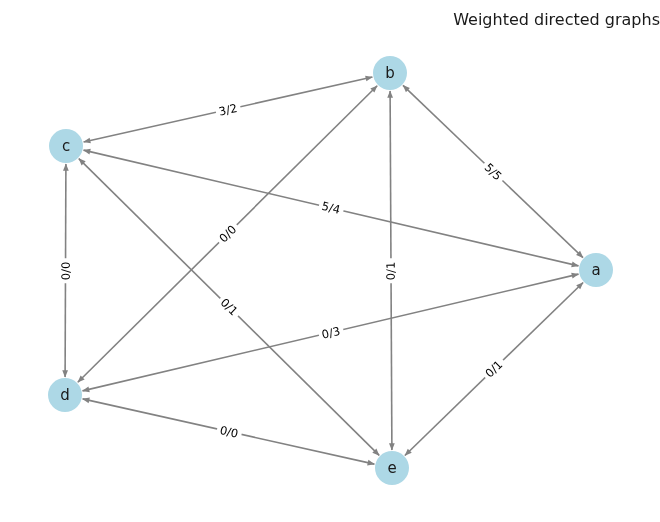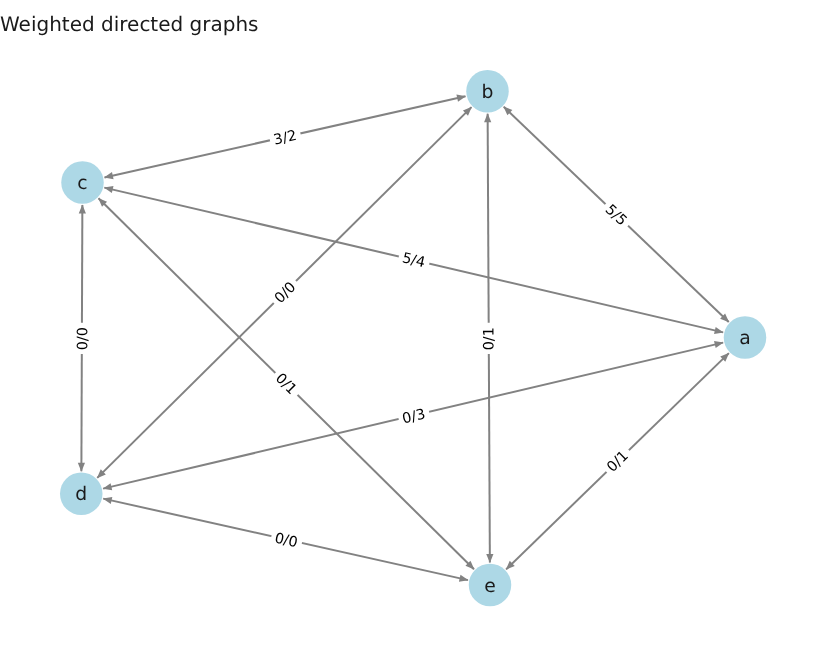--- a/index.html
+++ b/index.html
@@ -13,21 +13,21 @@
     height: 522px;
     background: #ffffff;
     font-family: "DejaVu Sans", sans-serif;
     overflow: hidden;
   }
   .figure-title {
     position: absolute;
     top: 10px;
     left: 0;
     width: 100%;
-    text-align: left;
+    text-align: right;
     font-size: 16px;
     color: #1a1a1a;
     z-index: 3;
   }
   .graph-canvas {
     position: absolute;
     left: 0;
     top: 0;
     width: 660px;
     height: 522px;

